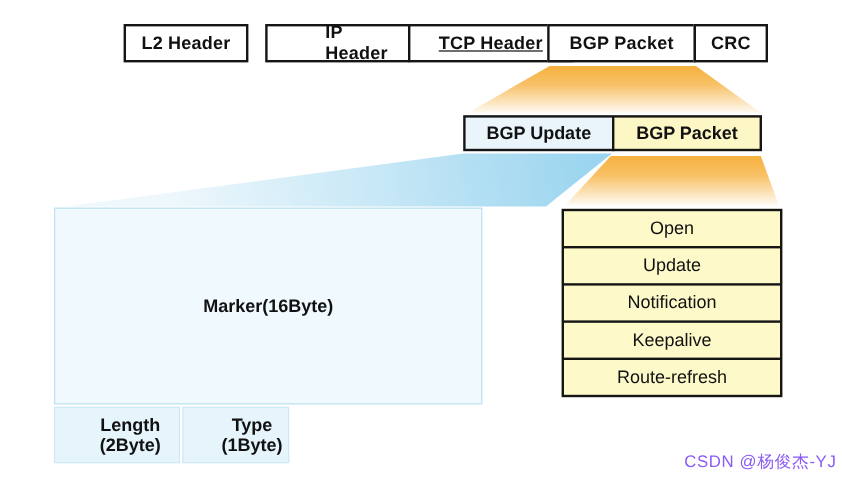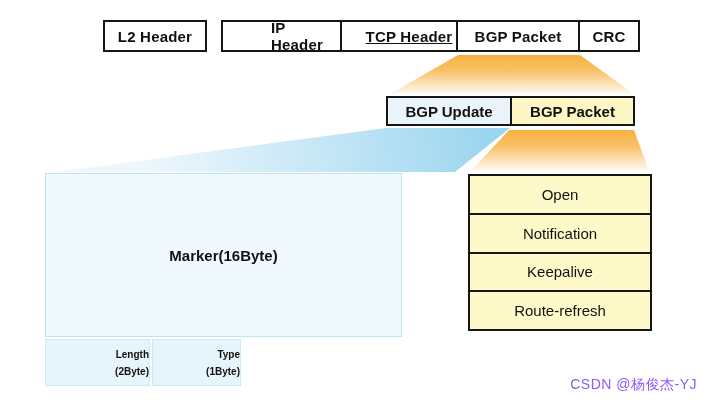--- a/index.html
+++ b/index.html
@@ -26,22 +26,22 @@
                font-size:15px; font-weight:bold; }
   .bgp-header-cell { left:386px; width:126px; background:#EAF4FB; }
   .bgp-packet-cell { left:510px; width:125px; background:#FCF7C5; }
   .marker-box {
     left:45px; top:173px; width:357px; height:164px;
     background:#F0F9FD; border:1px solid #BDE2F0;
     font-size:15px; font-weight:bold;
   }
   .field-box {
     top:339px; height:47px; background:#E6F4FB; border:1px solid #CDE9F4;
-    flex-direction:column; align-items:flex-end; justify-content:center;
-    font-size:10px; font-weight:bold; line-height:17px;
+    flex-direction:column; align-items:center; justify-content:center;
+    font-size:15px; font-weight:bold; line-height:17px;
   }
   .length-box { left:45px;  width:105px; padding-left:22px; }
   .type-box   { left:152px; width:89px;  padding-left:27px;  }
   .msg-list {
     position:absolute; left:468px; top:174px; width:184px; height:157px;
     box-sizing:border-box; border:2px solid #151515; background:#FDF9C9;
     display:flex; flex-direction:column;
   }
   .msg-row {
     flex:1; display:flex; align-items:center; justify-content:center;
@@ -114,20 +114,23 @@
   <div class="box field-box type-box">
     <span>Type</span>
     <span>(1Byte)</span>
   </div>
 
   <div class="msg-list">
     <div class="msg-row">
       <span>Open</span>
     </div>
     <div class="msg-row">
+      <span>Update</span>
+    </div>
+    <div class="msg-row">
       <span>Notification</span>
     </div>
     <div class="msg-row">
       <span>Keepalive</span>
     </div>
     <div class="msg-row">
       <span>Route-refresh</span>
     </div>
   </div>
 

